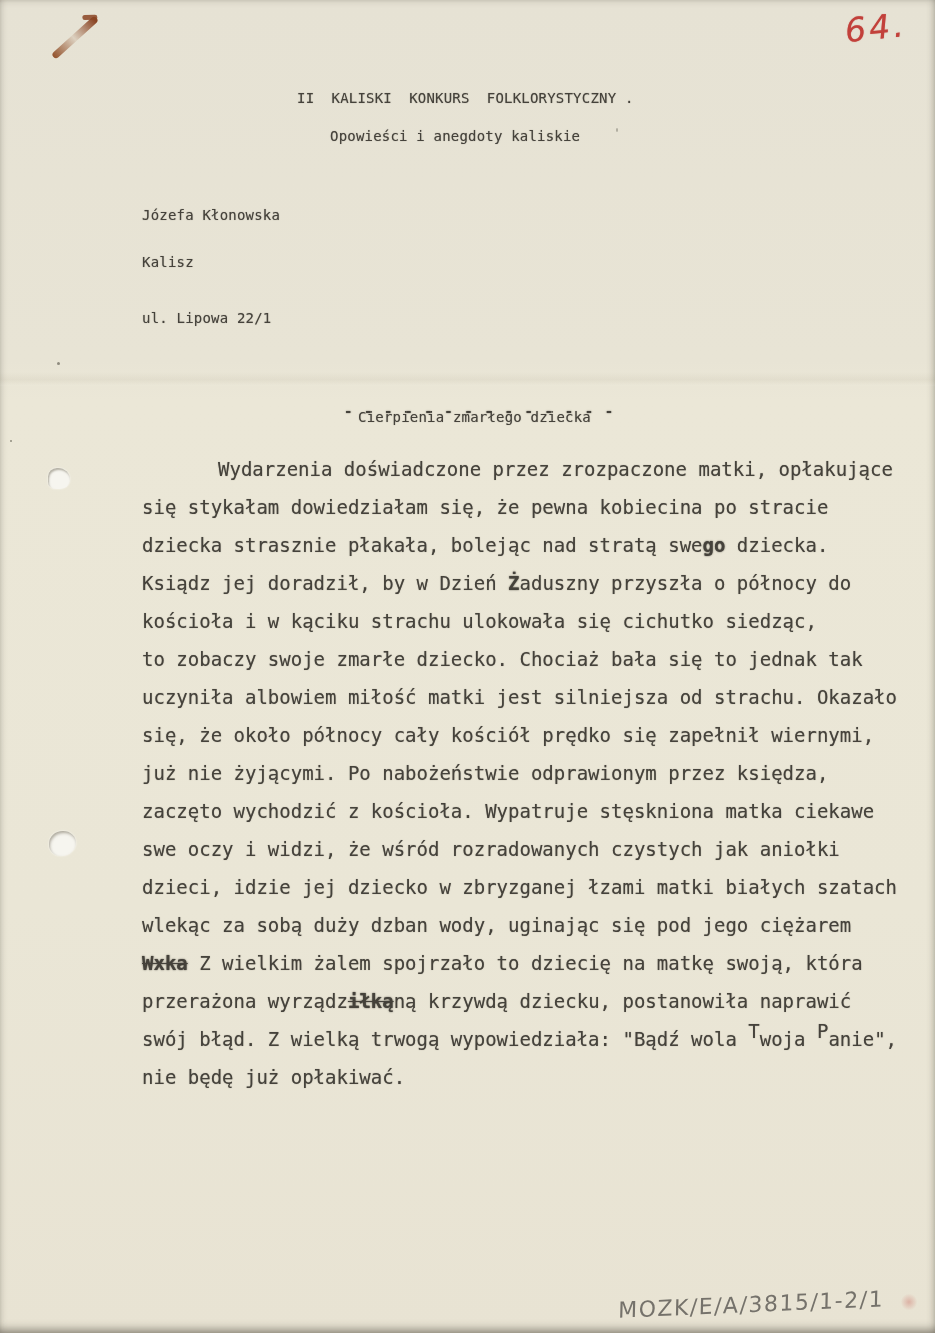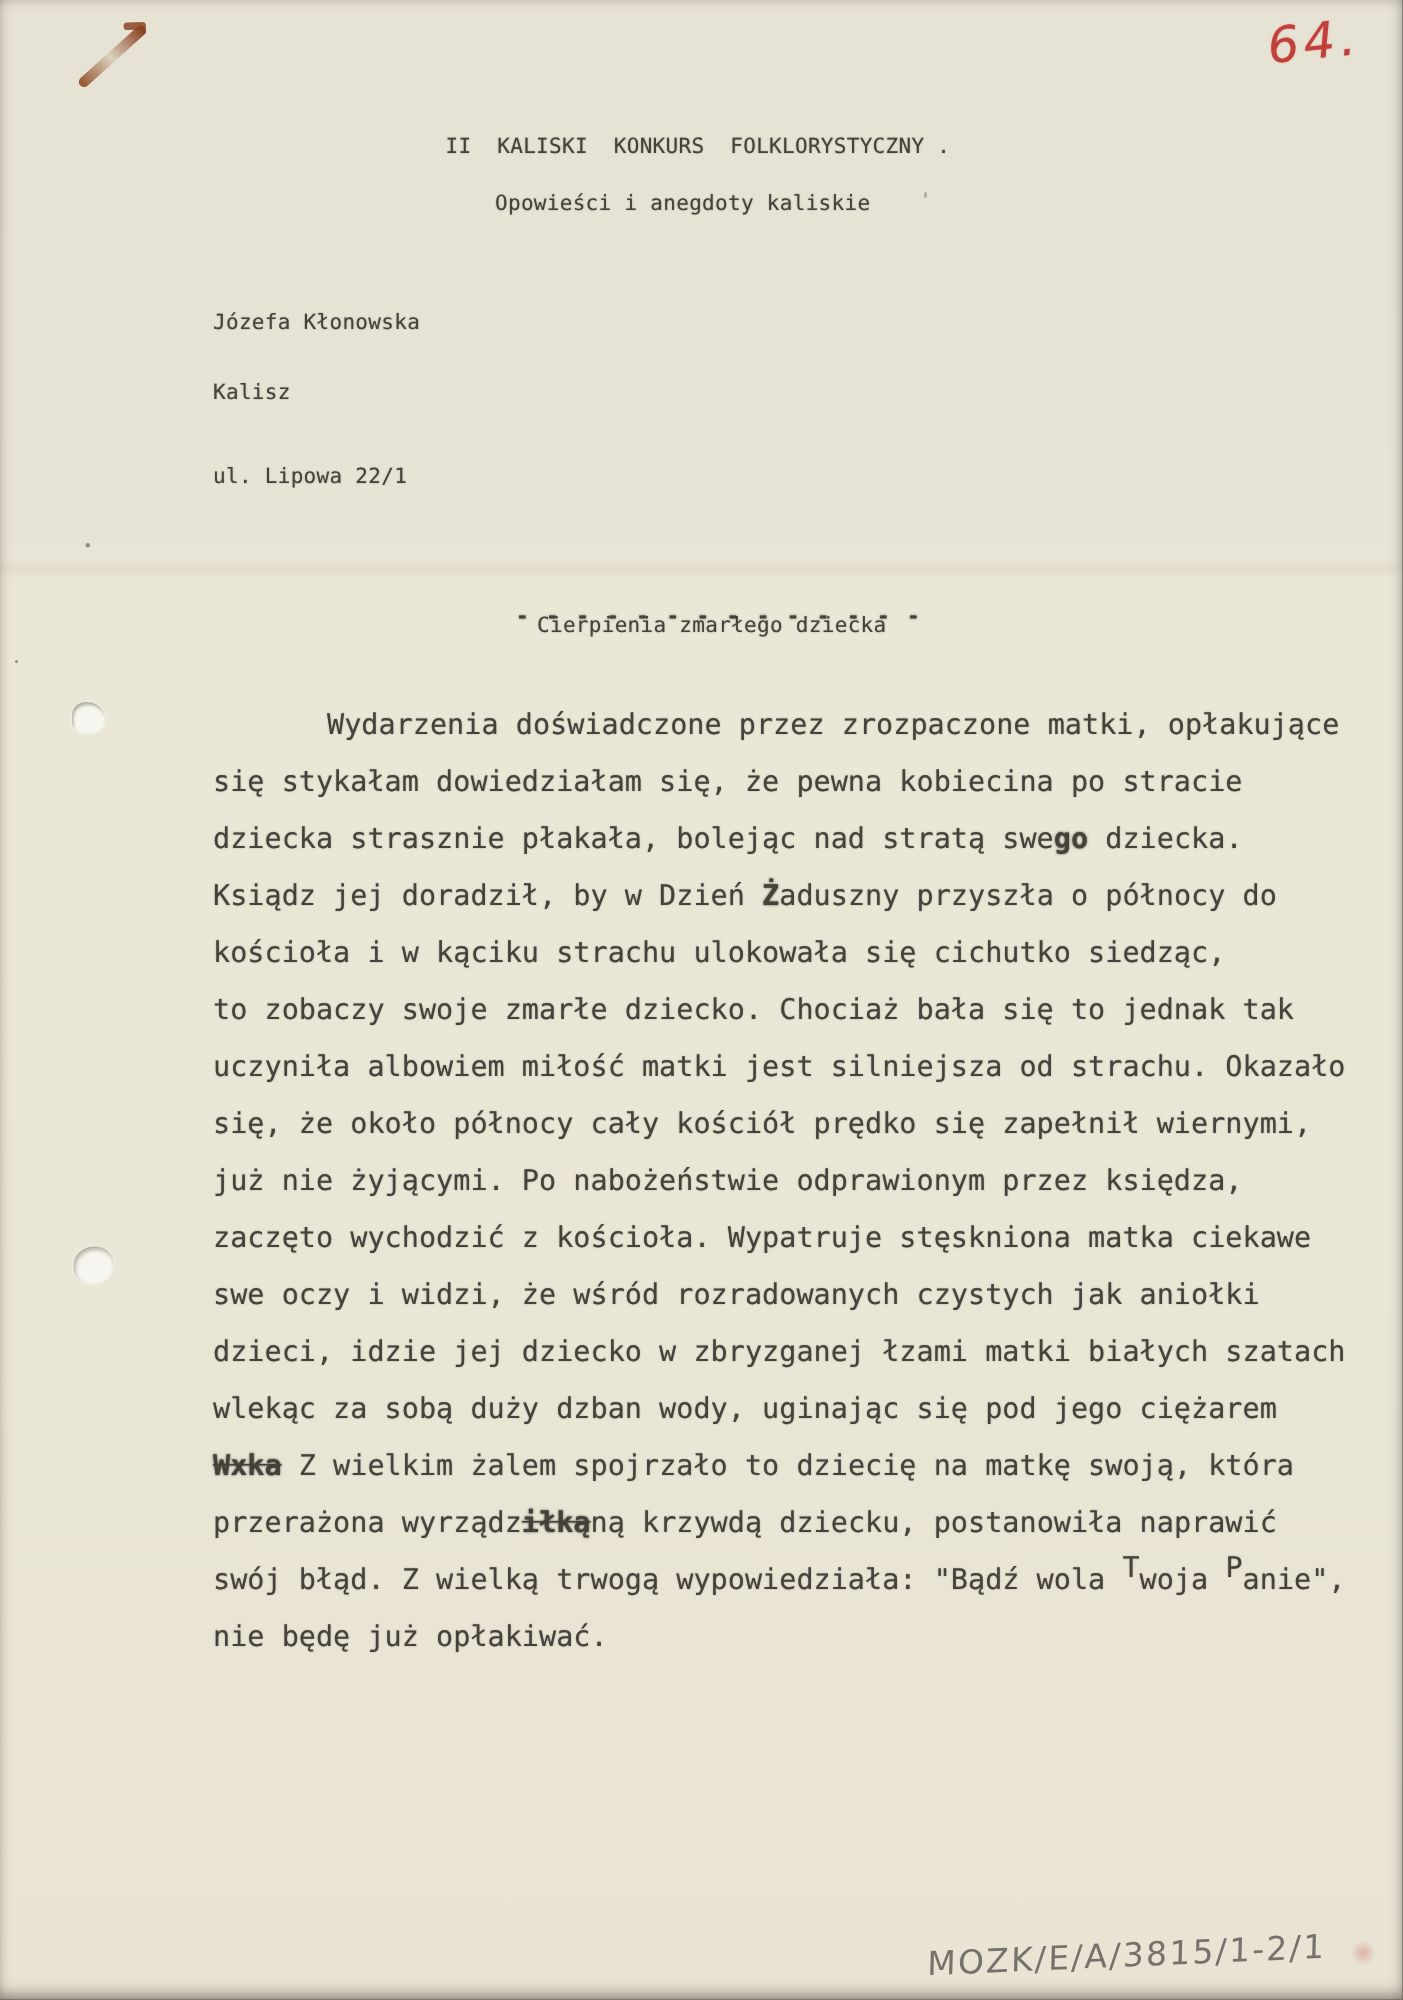--- a/index.html
+++ b/index.html
@@ -31,21 +31,21 @@
   .header-line2{left:330px;top:128px;}
   .author-name{left:142px;top:207px;}
   .author-city{left:142px;top:237px;margin-top:17px;}
   .author-address{left:142px;top:282px;margin-top:28px;}
   .story-title{left:358px;top:377px;margin-top:32px;}
   .title-underline{
     left:344px;top:403px;
     font-weight:bold;letter-spacing:1.6px;
     text-shadow:0 0 1.5px rgba(60,56,48,.8);
   }
-  .body-block{position:absolute;left:142px;top:472px;width:790px;}
+  .body-block{position:absolute;left:142px;top:458px;width:790px;}
   .line{height:38px;font-size:19px;white-space:pre;text-shadow:0 0 1px rgba(64,60,52,.5);}
   .indent{padding-left:76px;}
   .sup{position:relative;top:-8px;}
   .strike{font-weight:bold;text-decoration:line-through;text-shadow:0 0 1.6px rgba(58,54,46,.9);text-align:center;}
   .over{font-weight:bold;text-shadow:0 0 1.6px rgba(58,54,46,.9);}
   .page-number{
     position:absolute;left:845px;top:8px;
     font-family:"DejaVu Sans",sans-serif;font-style:italic;
     font-size:33px;color:#c2403a;letter-spacing:3px;
     transform:rotate(-6deg);

